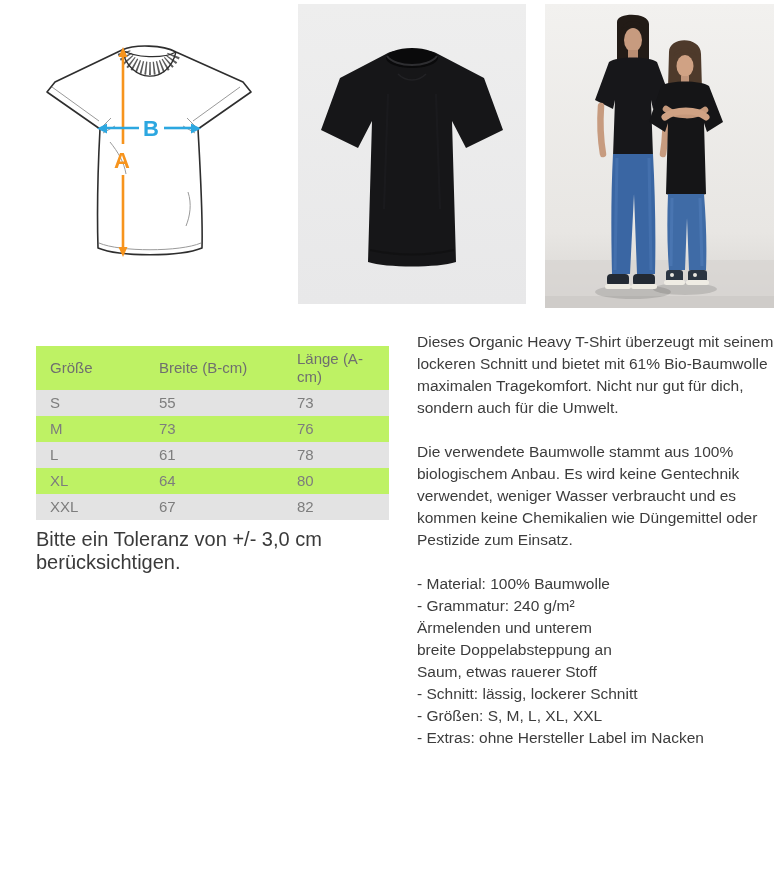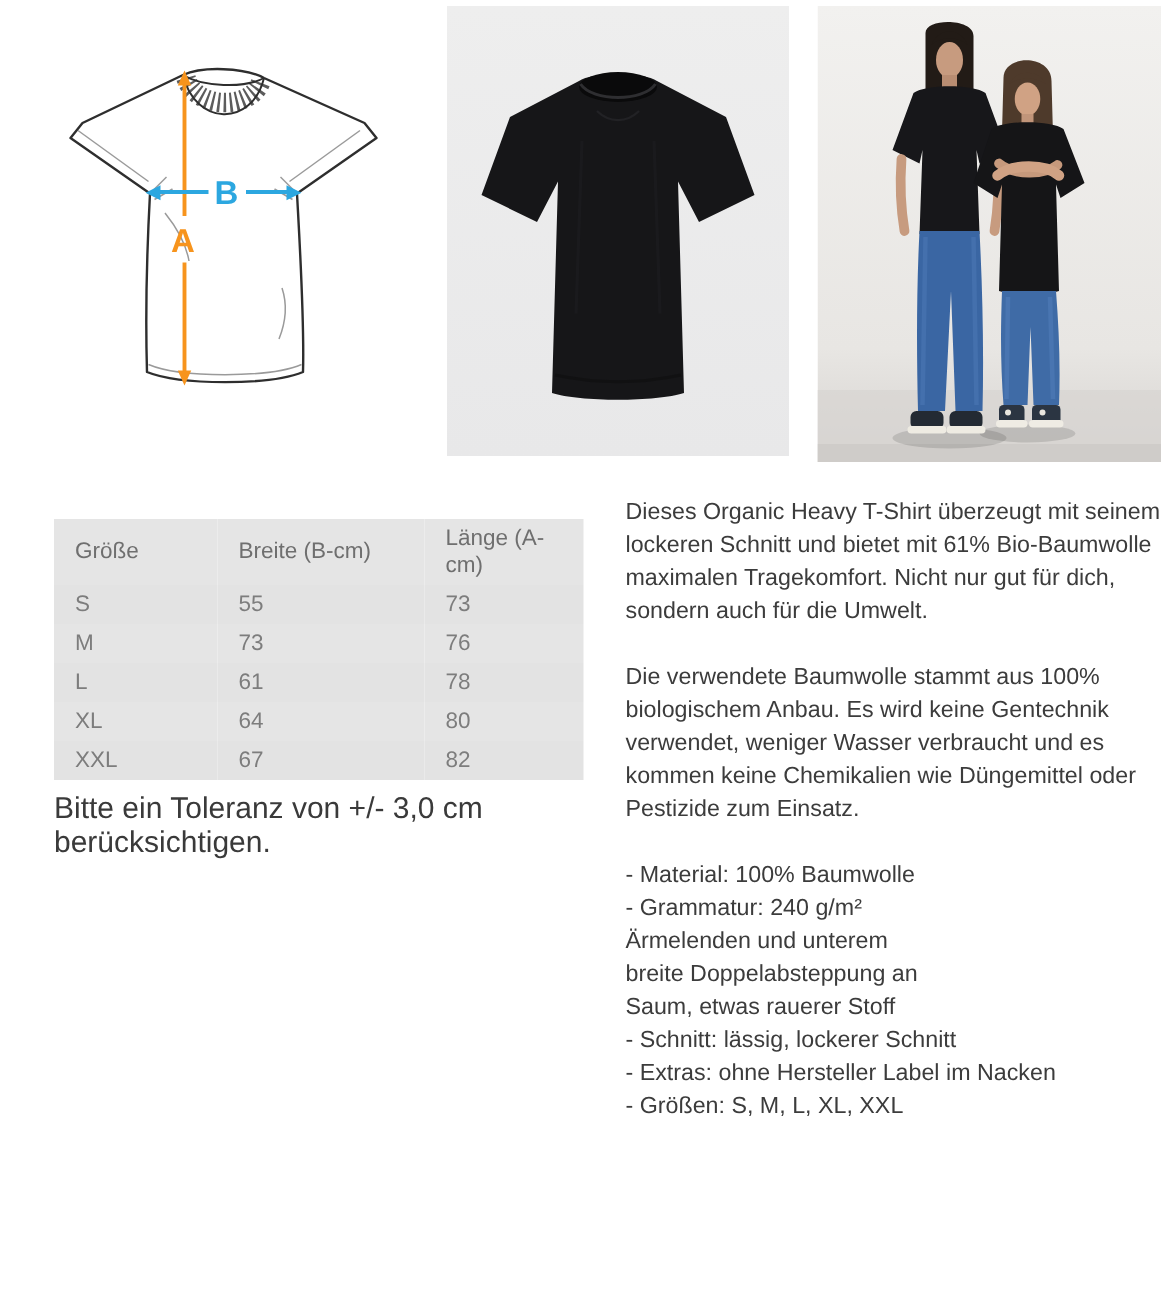--- a/index.html
+++ b/index.html
@@ -22,21 +22,21 @@
 
   .photo-mid{position:absolute;left:298px;top:4px;width:228px;height:300px;}
   .photo-right{position:absolute;left:545px;top:4px;width:229px;height:304px;}
 
   
   .size-table-wrap{position:absolute;left:36px;top:346px;width:353px;}
   table.size-table{border-collapse:collapse;width:353px;font-size:15px;color:#7d7d7d;}
   table.size-table th{font-weight:400;text-align:left;color:#6f6f6f;}
   table.size-table th,table.size-table td{padding:4px 4px 4px 14px;height:18px;line-height:18px;}
   table.size-table tr{height:26px;}
-  tr.row-light{background:#e5e5e5;}
+  tr.row-light{background:#bef264;}
   tr.row-dark{background:#e3e3e3;}
 
   .tolerance-note{position:absolute;left:36px;top:528px;width:380px;font-size:20px;color:#3a3a3a;}
 
   
   .desc-col{position:absolute;left:417px;top:331px;width:357px;font-size:15.5px;line-height:22px;color:#3c3c3c;}
   .desc-col p{margin:0 0 22px 0;}
   .specs{margin-top:3px;}
   .spec-line{line-height:22px;}
   .spec-split{display:flex;}
@@ -212,18 +212,18 @@
       <div class="spec-line">- Material: 100% Baumwolle</div>
       <div class="spec-line">- Grammatur: 240 g/m²</div>
       <div class="spec-line spec-split">
         <span class="spec-value">
           <div>Ärmelenden und unterem</div>
           <div>breite Doppelabsteppung an</div>
           <div>Saum, etwas rauerer Stoff</div>
         </span>
       </div>
       <div class="spec-line">- Schnitt: lässig, lockerer Schnitt</div>
+      <div class="spec-line">- Größen: S, M, L, XL, XXL</div>
       <div class="spec-line">- Extras: ohne Hersteller Label im Nacken</div>
-      <div class="spec-line">- Größen: S, M, L, XL, XXL</div>
     </div>
   </div>
 
 </div>
 
 </body></html>

